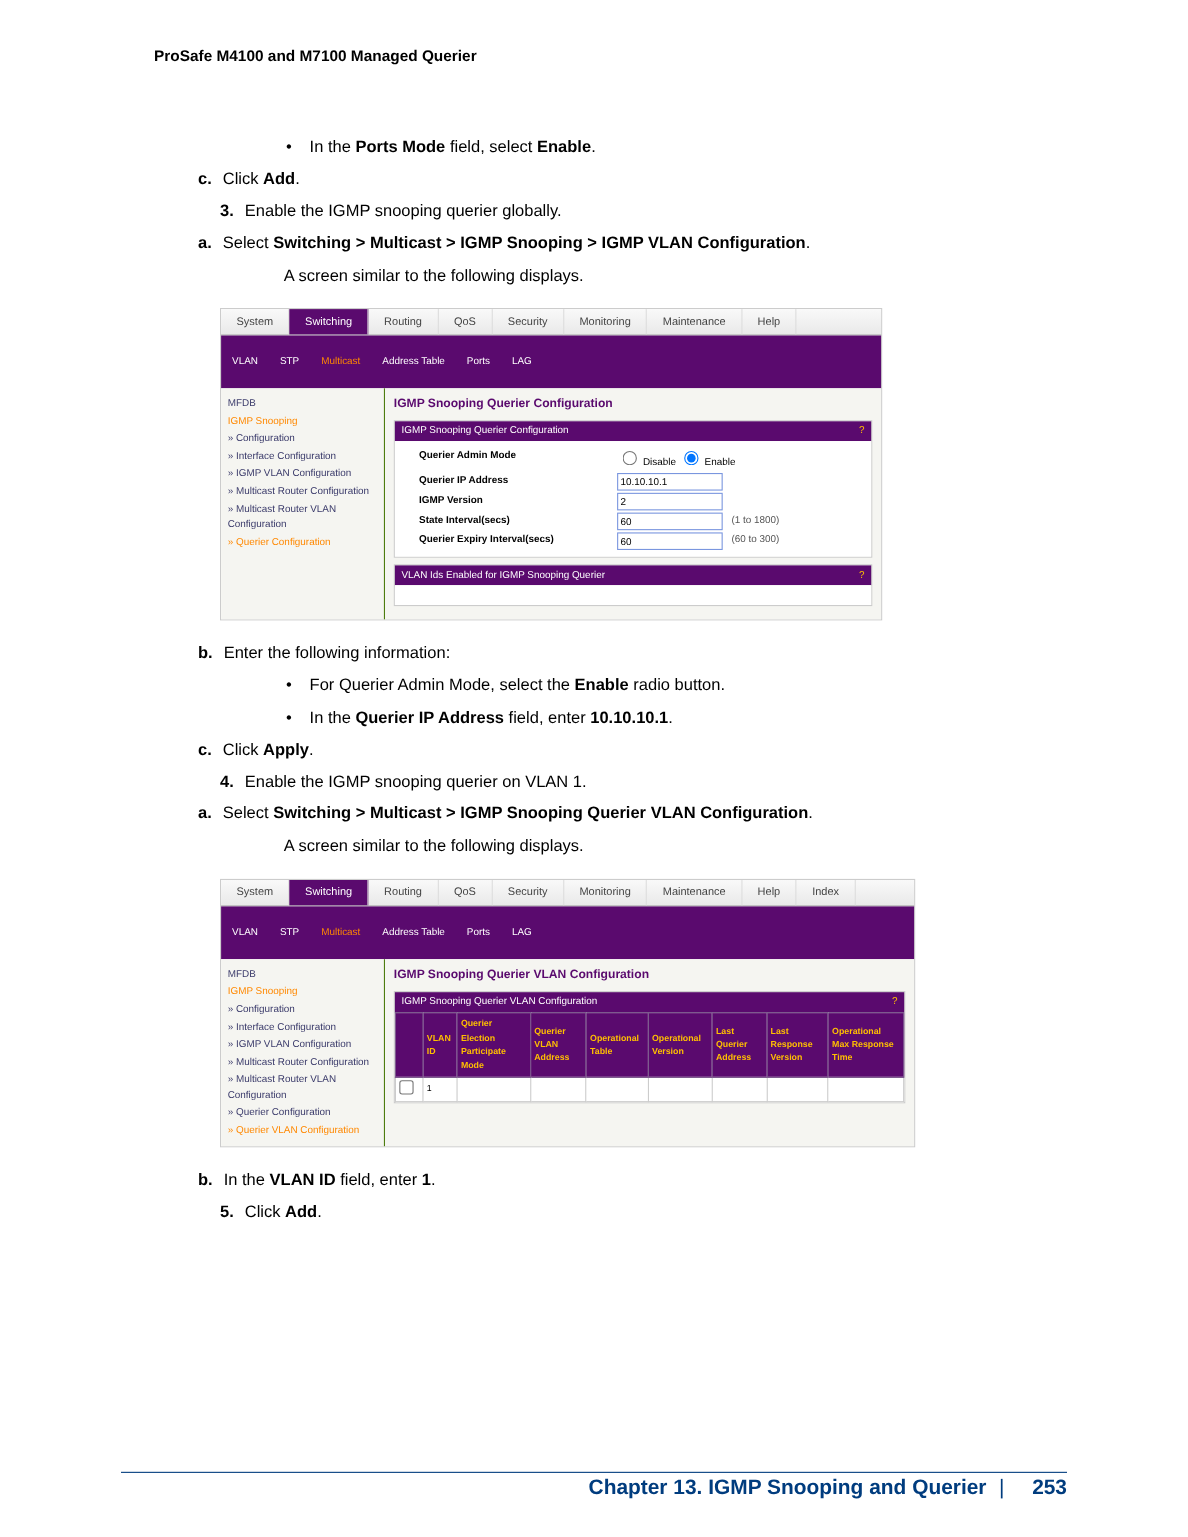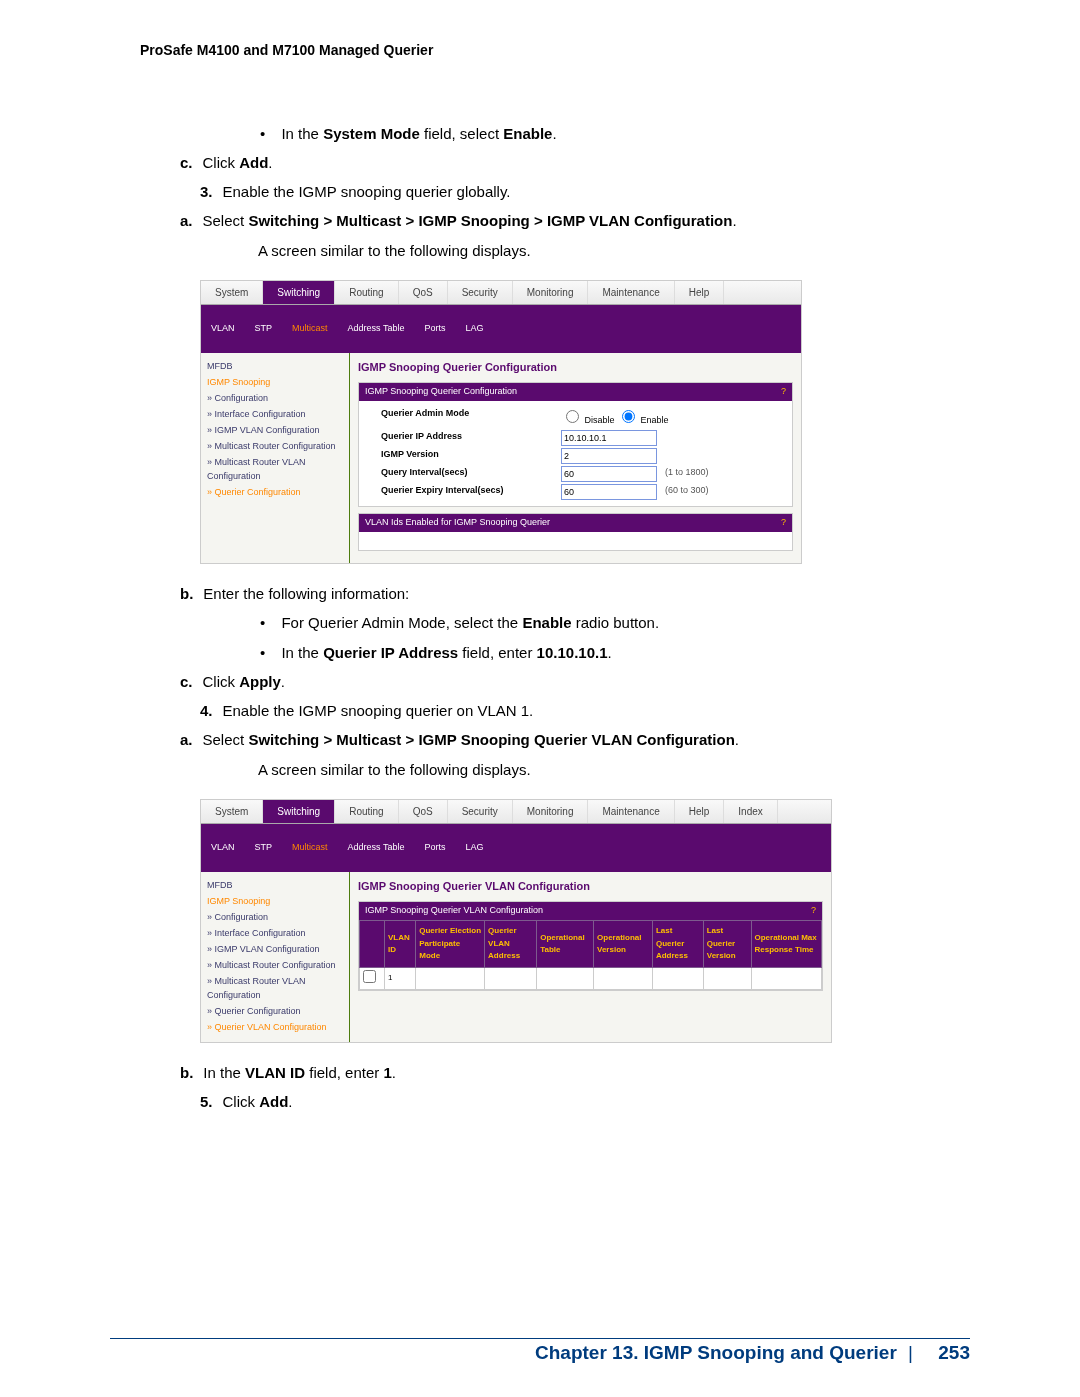--- a/index.html
+++ b/index.html
@@ -125,21 +125,21 @@
     border-top: 1px solid #003c7e;
   }
 </style>
 </head>
 <body>
 
 <div class="page">
   <div class="header">ProSafe M4100 and M7100 Managed Querier</div>
 
   <p class="bullet indent3">
-    <span>In the </span><span class="bold">System Mode</span><span> field, select </span><span class="bold">Enable</span>.
+    <span>In the </span><span class="bold">Ports Mode</span><span> field, select </span><span class="bold">Enable</span>.
   </p>
   <p class="indent2">
     <span class="step-alpha">c.</span><span>Click </span><span class="bold">Add</span>.
   </p>
   <p class="indent1">
     <span class="step-num">3.</span><span>Enable the IGMP snooping querier globally.</span>
   </p>
   <p class="indent2">
     <span class="step-alpha">a.</span><span>Select </span><span class="bold">Switching &gt; Multicast &gt; IGMP Snooping &gt; IGMP VLAN Configuration</span>.
   </p>
@@ -191,21 +191,21 @@
             </div>
             <div class="formrow">
               <span class="lab">Querier IP Address</span>
               <input type="text" value="10.10.10.1" style="">
             </div>
             <div class="formrow">
               <span class="lab">IGMP Version</span>
               <input type="text" value="2" style="">
             </div>
             <div class="formrow">
-              <span class="lab">Query Interval(secs)</span>
+              <span class="lab">State Interval(secs)</span>
               <input type="text" value="60" style="">
               <span class="hint">(1 to 1800)</span>
             </div>
             <div class="formrow">
               <span class="lab">Querier Expiry Interval(secs)</span>
               <input type="text" value="60" style="">
               <span class="hint">(60 to 300)</span>
             </div>
           </div>
         </div>
@@ -283,21 +283,21 @@
             <table class="vtable">
               <tbody>
                   <tr>
                 <th style="width:18px;"></th>
                 <th>VLAN ID</th>
                 <th>Querier Election Participate Mode</th>
                 <th>Querier VLAN Address</th>
                 <th>Operational Table</th>
                 <th>Operational Version</th>
                 <th>Last Querier Address</th>
-                <th>Last Querier Version</th>
+                <th>Last Response Version</th>
                 <th>Operational Max Response Time</th>
               </tr>
               <tr>
                 <td><input type="checkbox" style=""></td>
                 <td>1</td>
                 <td></td>
                 <td></td>
                     <td></td>
                     <td></td>
                     <td></td>

